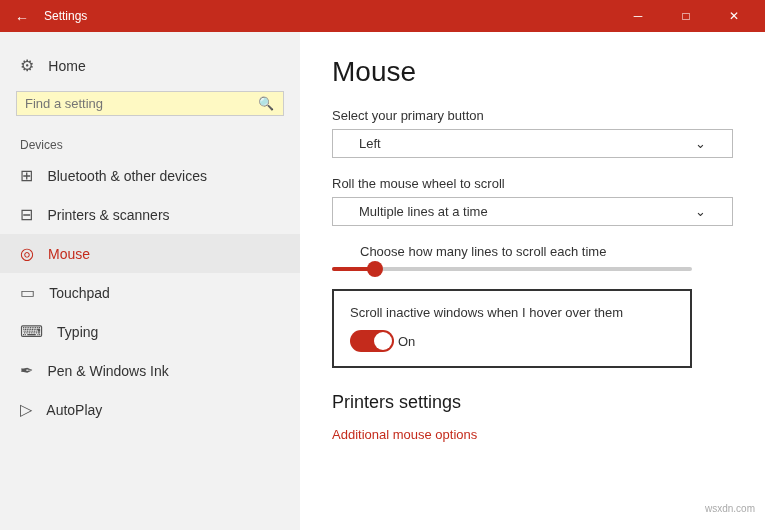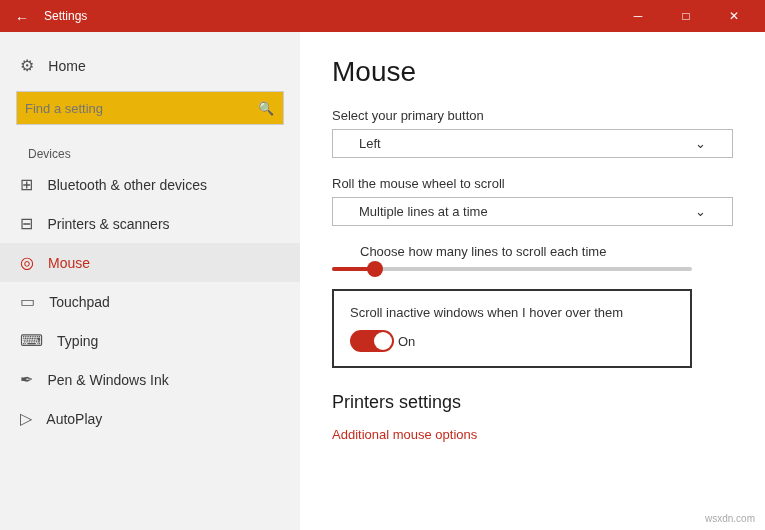--- a/index.html
+++ b/index.html
@@ -85,40 +85,40 @@
     .sidebar-home .icon {
       margin-right: 14px;
       font-size: 16px;
       color: #555;
     }
     .search-box {
       margin: 8px 16px 16px;
       display: flex;
       align-items: center;
       border: 1px solid #ccc;
-      background: #eab308;
-      height: 34px;
+      background: #fef9c3;
+      height: 25px;
       padding: 0 8px;
     }
     .search-box input {
       border: none;
       outline: none;
       flex: 1;
       font-size: 13px;
       color: #555;
       background: transparent;
     }
     .search-box .search-icon {
       color: #555;
       font-size: 13px;
     }
     .sidebar-section-label {
       font-size: 12px;
       color: #555;
-      padding: 6px 28px 4px;
+      padding: 6px 20px 4px;
       font-weight: 500;
     }
     .sidebar-item {
       display: flex;
       align-items: center;
       padding: 10px 20px;
       cursor: pointer;
       font-size: 14px;
       color: #333;
     }
@@ -256,21 +256,21 @@
     .related-link {
       font-size: 13px;
       color: #c42b1c;
       cursor: pointer;
       text-decoration: none;
     }
 
     
     .watermark {
       position: absolute;
-      bottom: 6px;
+      bottom: 16px;
       right: 10px;
       font-size: 10px;
       color: #aaa;
     }
   </style>
 </head>
 <body>
 
 <div class="title-bar">
   <button class="title-bar-back">←</button>

